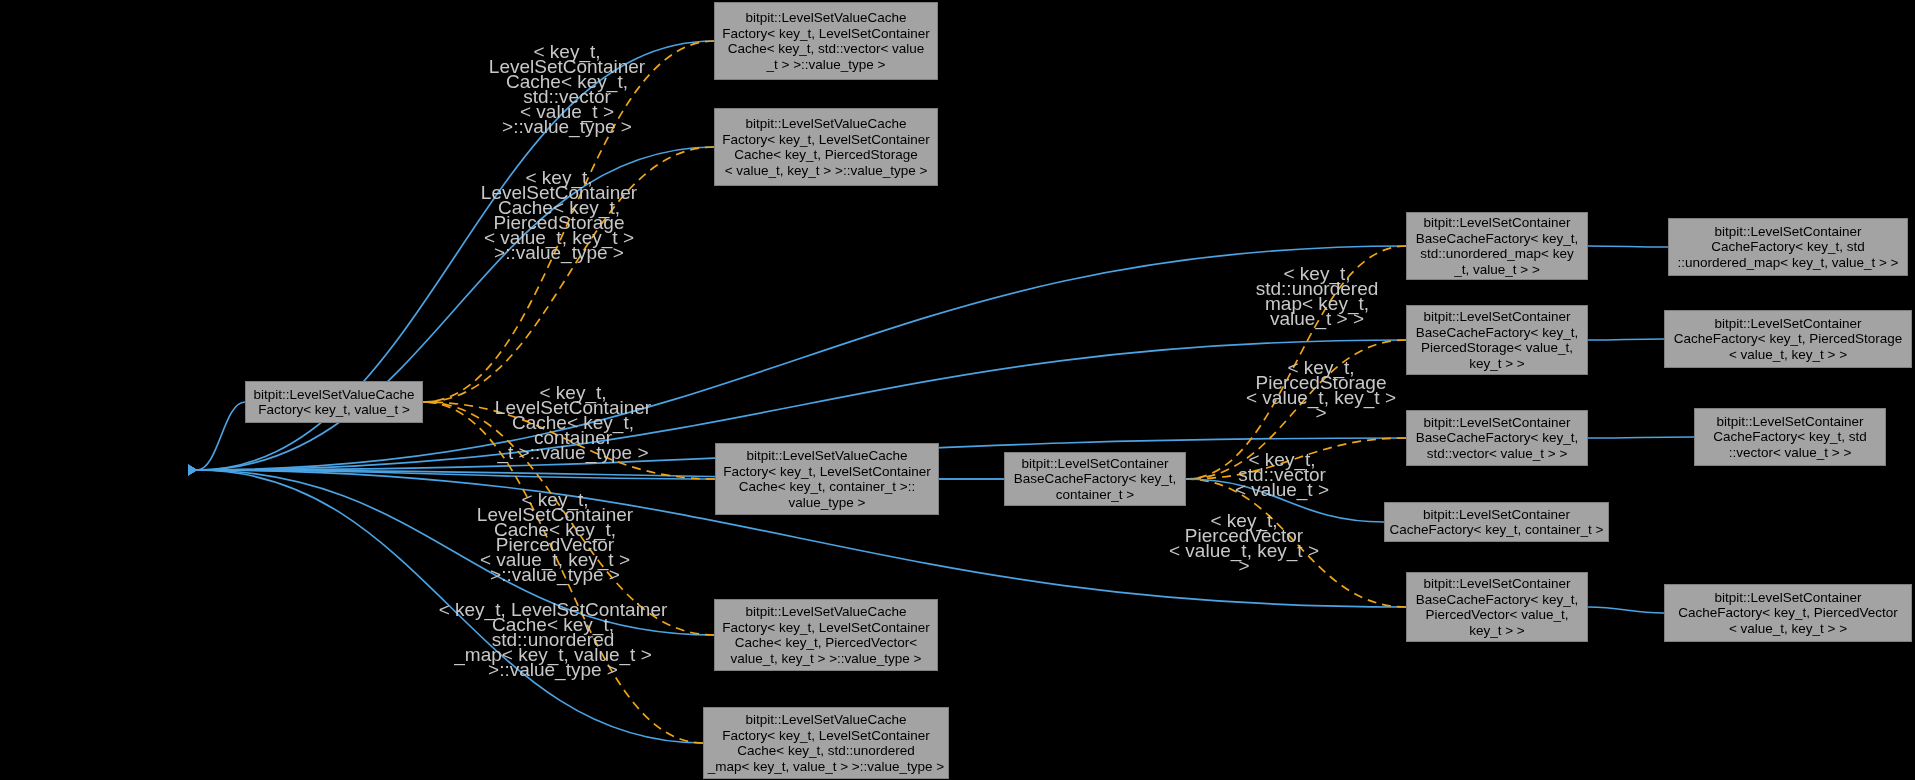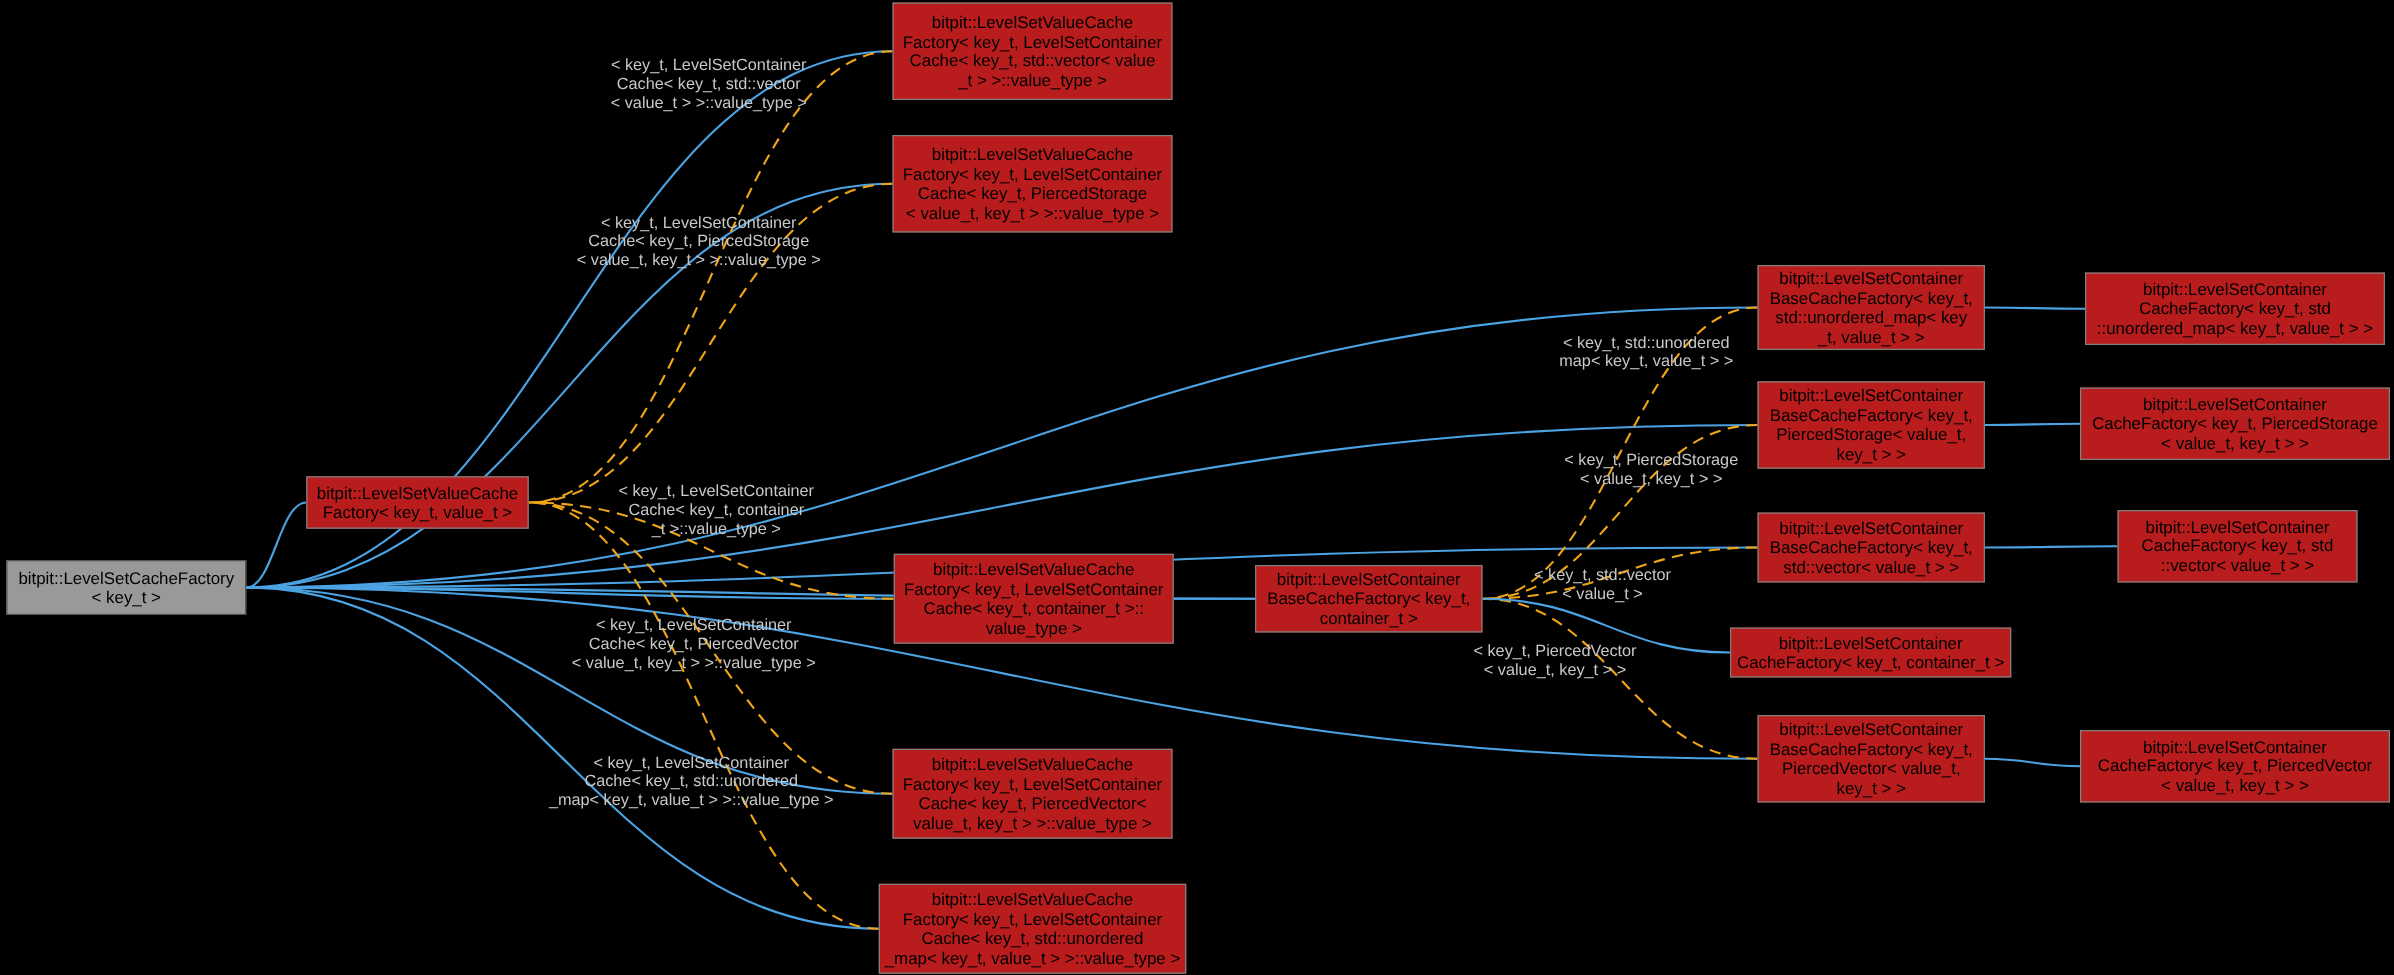--- a/index.html
+++ b/index.html
@@ -1,24 +1,24 @@
 <!DOCTYPE html>
 <html><head>
 <meta charset="utf-8">
 <style>
   html,body{margin:0;padding:0;background:#000;}
   #canvas{position:relative;width:1915px;height:780px;background:#000;
     font-family:"Liberation Sans","DejaVu Sans",sans-serif;overflow:hidden;}
   #edges{position:absolute;left:0;top:0;width:1915px;height:780px;}
   .node{position:absolute;box-sizing:border-box;border:1px solid #808080;
-    background:#b91c1c;color:#000;font-size:13.5px;line-height:15.5px;
+    background:#a3a3a3;color:#000;font-size:13.5px;line-height:15.5px;
     display:flex;align-items:center;justify-content:center;text-align:center;
     padding:2px 3px;white-space:pre-line;z-index:3;}
   .node.root{background:#999;border:1px solid #555;}
-  .elabel{position:absolute;color:#c8c8c8;font-size:13px;line-height:15px;
+  .elabel{position:absolute;color:#c8c8c8;font-size:19px;line-height:15px;
     text-align:center;white-space:pre-line;z-index:2;}
 </style>
 </head>
 <body>
 
 <div id="canvas">
   <svg id="edges" viewBox="0 0 1915 780" xmlns="http://www.w3.org/2000/svg">
       <path d="M 714,41 C 481.35,41 429.65,470 197,470" fill="none" stroke="#4BA3E3" stroke-width="1.7"></path>
       <polygon points="197,470 188,464.5 188,475.5" fill="#4BA3E3"></polygon>
       <path d="M 714,147 C 481.35,147 429.65,470 197,470" fill="none" stroke="#4BA3E3" stroke-width="1.7"></path>
@@ -65,22 +65,20 @@
       <polygon points="1588,246 1579,240.5 1579,251.5" fill="#4BA3E3"></polygon>
       <path d="M 1664,339 C 1629.8,339 1622.2,340 1588,340" fill="none" stroke="#4BA3E3" stroke-width="1.7"></path>
       <polygon points="1588,340 1579,334.5 1579,345.5" fill="#4BA3E3"></polygon>
       <path d="M 1694,437 C 1646.3,437 1635.7,438 1588,438" fill="none" stroke="#4BA3E3" stroke-width="1.7"></path>
       <polygon points="1588,438 1579,432.5 1579,443.5" fill="#4BA3E3"></polygon>
       <path d="M 1664,613 C 1629.8,613 1622.2,607 1588,607" fill="none" stroke="#4BA3E3" stroke-width="1.7"></path>
       <polygon points="1588,607 1579,601.5 1579,612.5" fill="#4BA3E3"></polygon>
       <path d="M 1384,522 C 1294.9,522 1275.1,479 1186,479" fill="none" stroke="#4BA3E3" stroke-width="1.7"></path>
       <polygon points="1186,479 1177,473.5 1177,484.5" fill="#4BA3E3"></polygon>
     </svg>
-<div class="node root" style="left: 5px; top: 448px; width: 192px; height: 44px;">bitpit::LevelSetCacheFactory
-&lt; key_t &gt;</div>
     <div class="node" style="left: 245px; top: 381px; width: 178px; height: 42px;">bitpit::LevelSetValueCache
 Factory&lt; key_t, value_t &gt;</div>
     <div class="node" style="left: 714px; top: 2px; width: 224px; height: 78px;">bitpit::LevelSetValueCache
 Factory&lt; key_t, LevelSetContainer
 Cache&lt; key_t, std::vector&lt; value
 _t &gt; &gt;::value_type &gt;</div>
     <div class="node" style="left: 714px; top: 108px; width: 224px; height: 78px;">bitpit::LevelSetValueCache
 Factory&lt; key_t, LevelSetContainer
 Cache&lt; key_t, PiercedStorage
 &lt; value_t, key_t &gt; &gt;::value_type &gt;</div>

